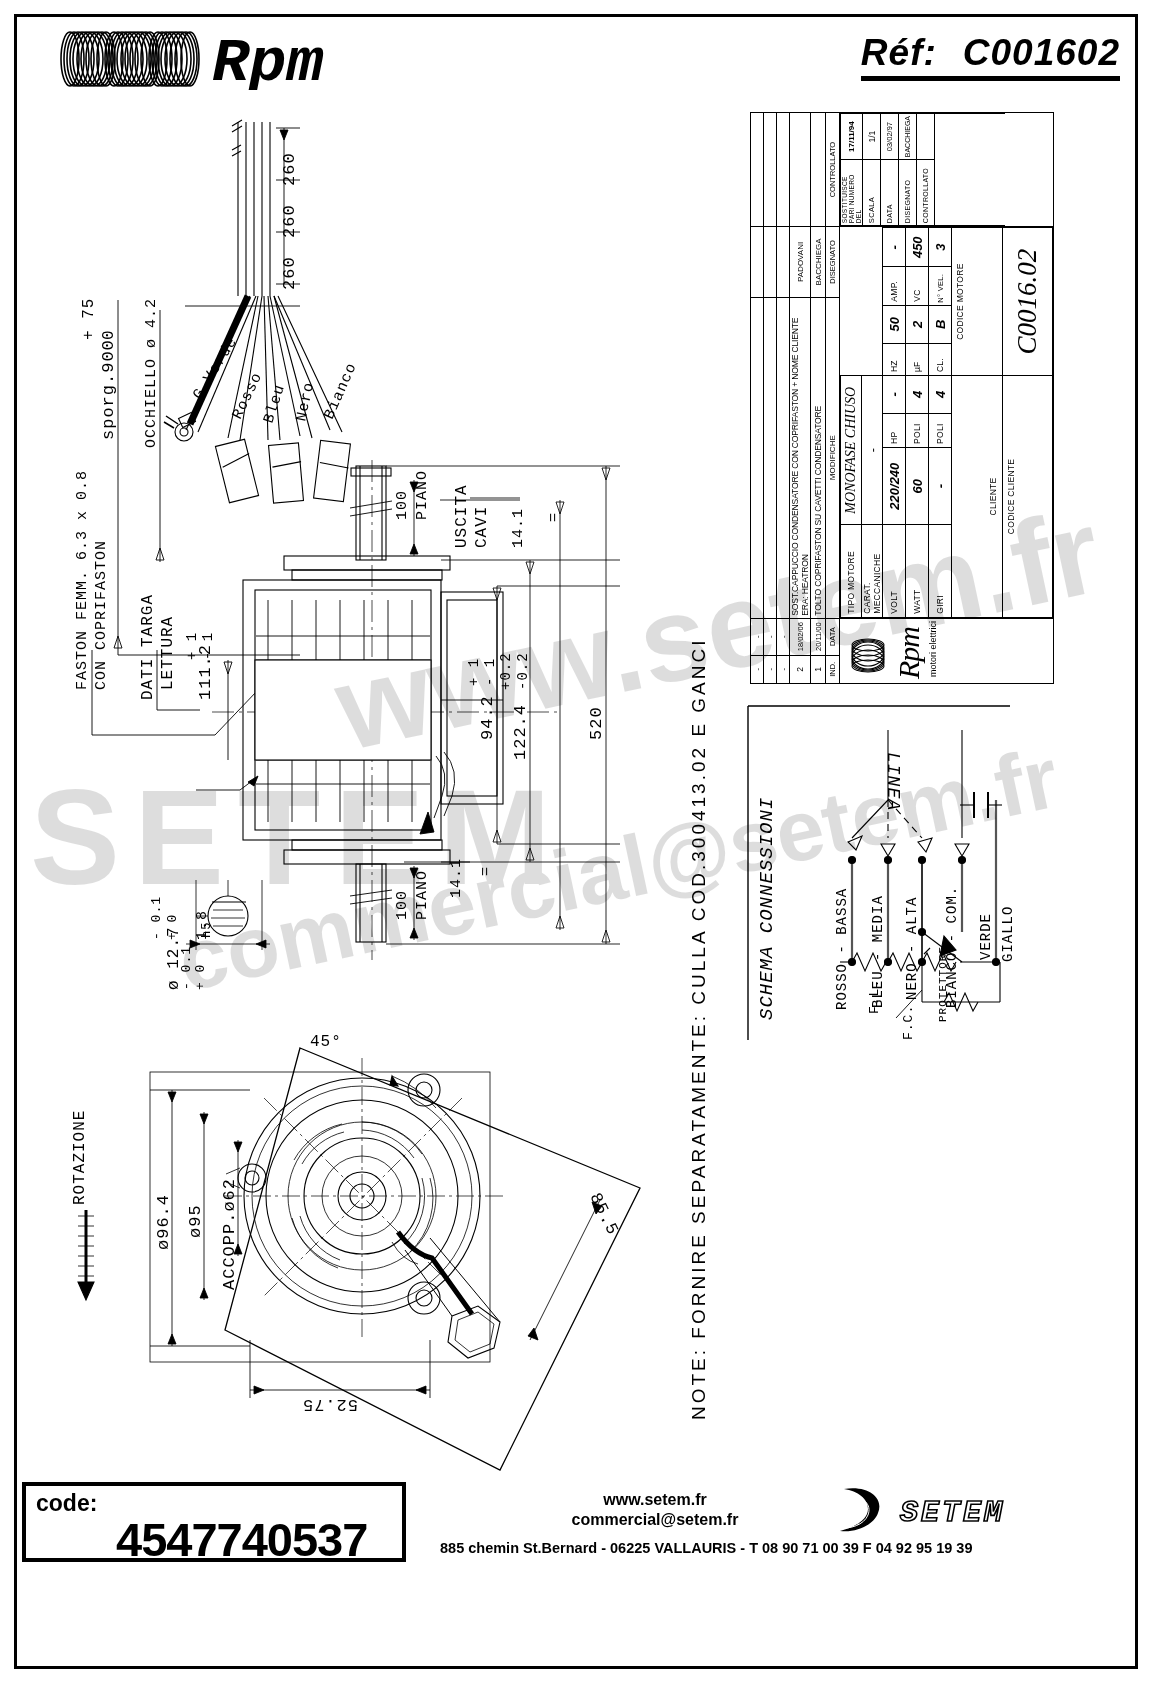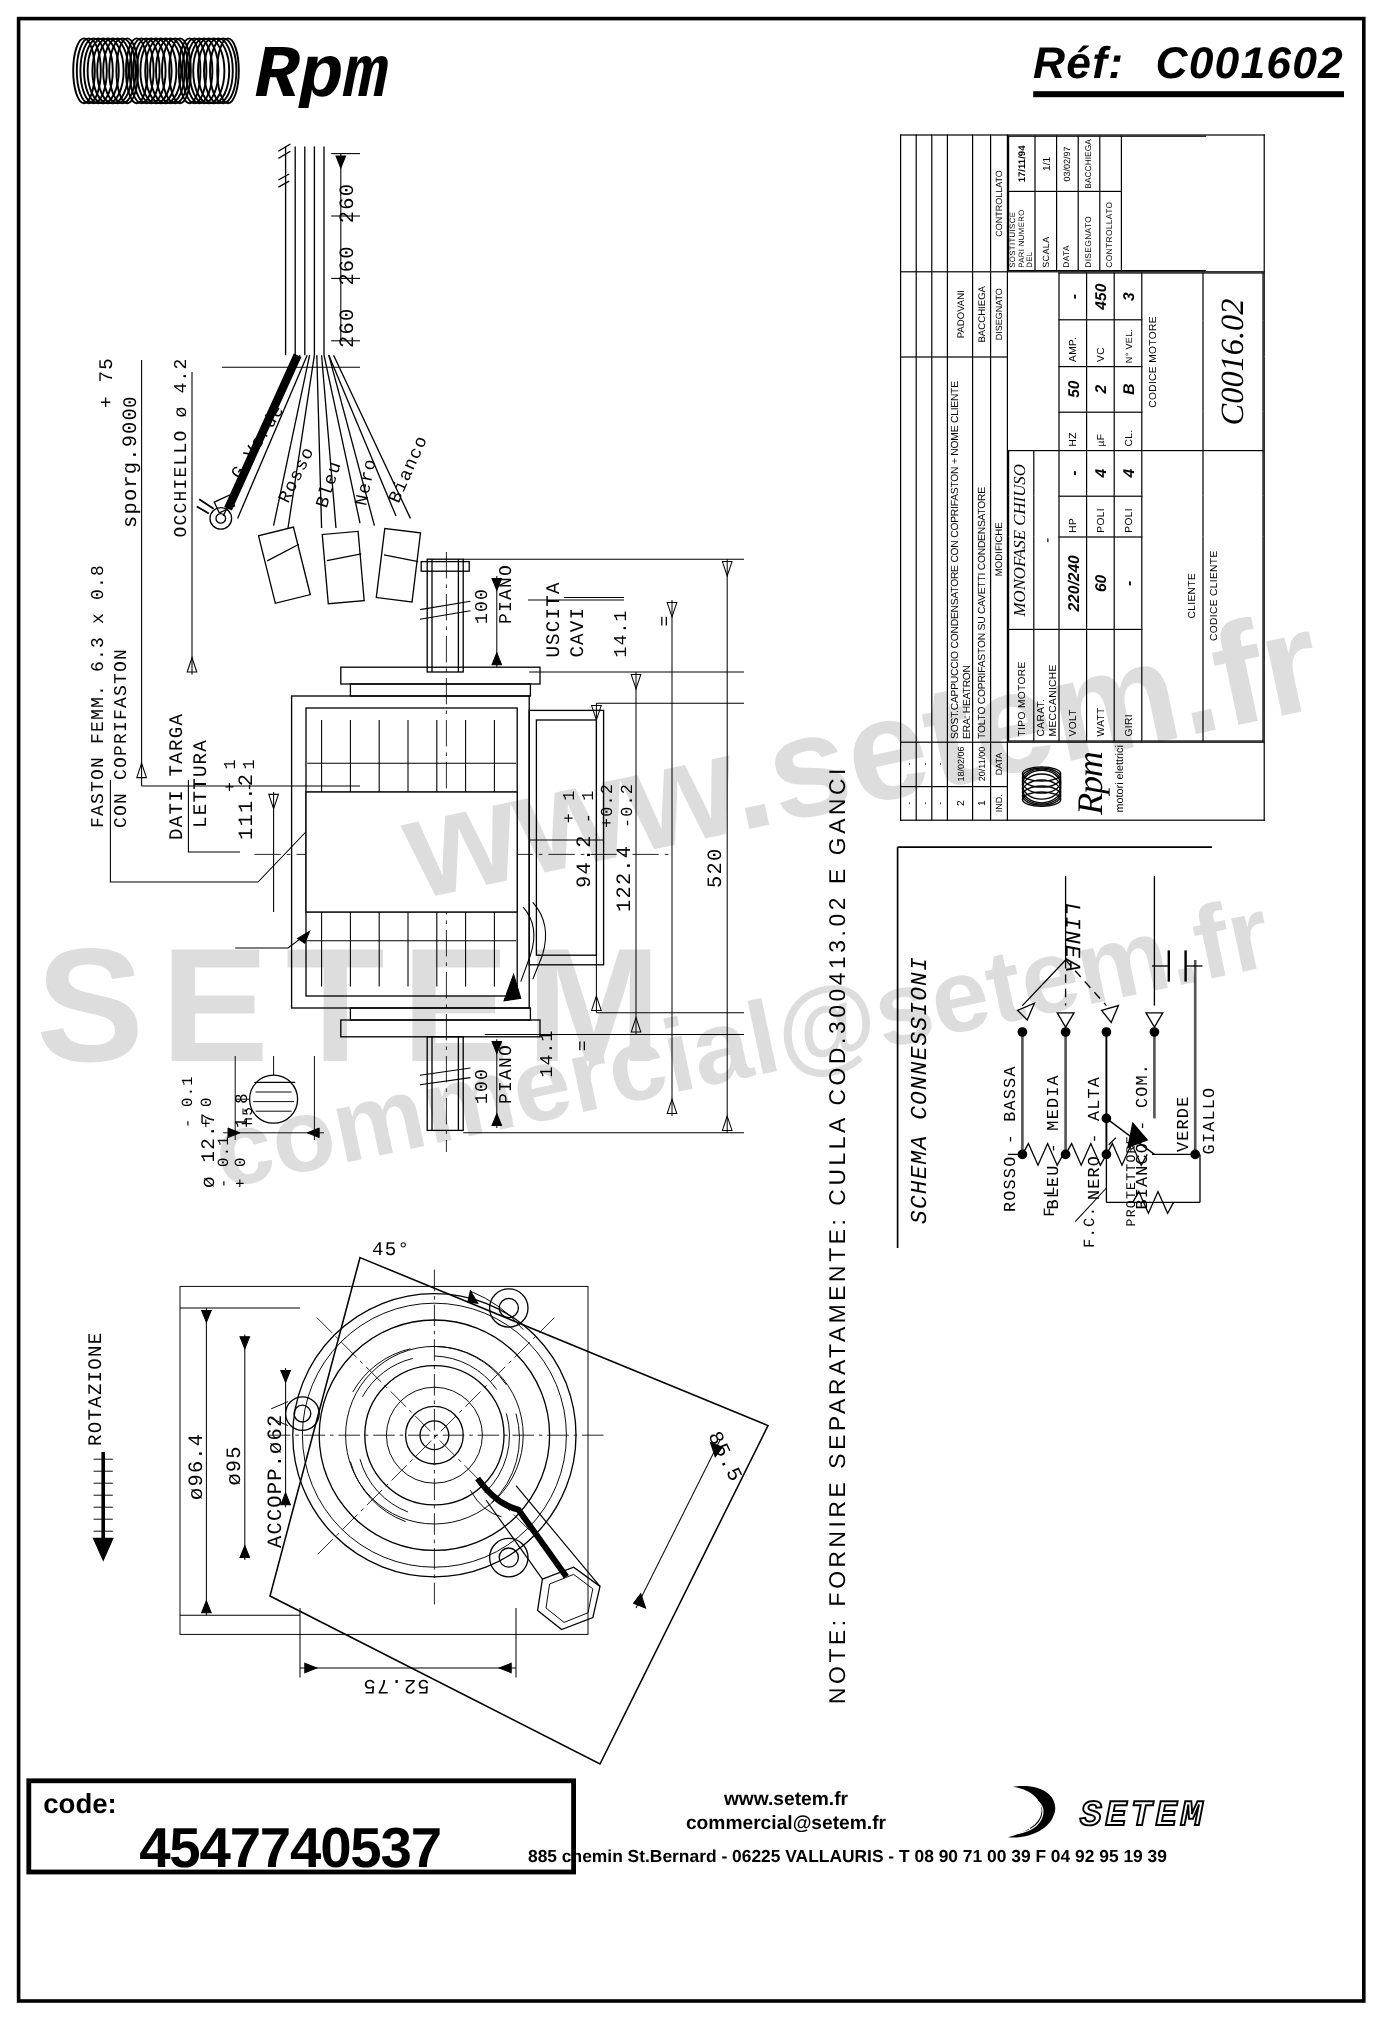--- a/index.html
+++ b/index.html
@@ -31,21 +31,21 @@
   .revrow td{height:12px;font-size:7.5px;}
   .revtxt{font-size:8.6px;letter-spacing:-.2px;}
 
   
   .dgrid{border-collapse:collapse;font-size:9px;}
   .dgrid td{border:1px solid #000;}
   .k{font-size:8.5px;letter-spacing:.3px;}
   .v{font-style:italic;font-size:13px;font-weight:bold;text-align:center;}
 
   
-  #codebox{position:absolute;left:22px;top:1482px;width:458px;height:80px;
+  #codebox{position:absolute;left:22px;top:1482px;width:384px;height:80px;
            border:4px solid #000;box-sizing:border-box;}
   #codelbl{position:absolute;left:10px;top:4px;font-size:23px;font-weight:bold;}
   #codeval{position:absolute;left:90px;top:26px;font-size:47px;font-weight:bold;
            letter-spacing:-1px;}
   #setem-web{position:absolute;left:520px;top:1490px;width:270px;text-align:center;
              font-size:16px;font-weight:bold;line-height:20px;}
   #setem-addr{position:absolute;left:440px;top:1540px;width:700px;
               font-size:14.5px;font-weight:bold;}
   #setem-logo{position:absolute;left:830px;top:1483px;width:270px;height:52px;}
 

